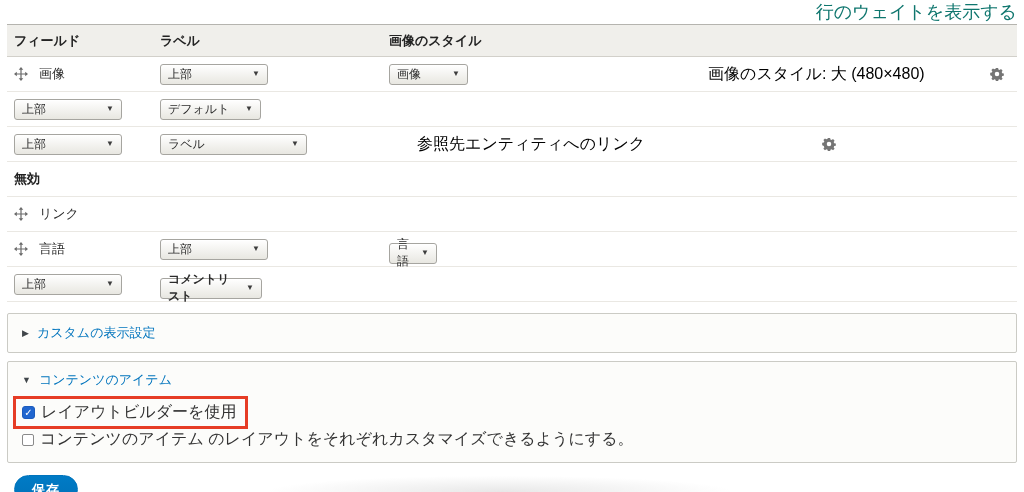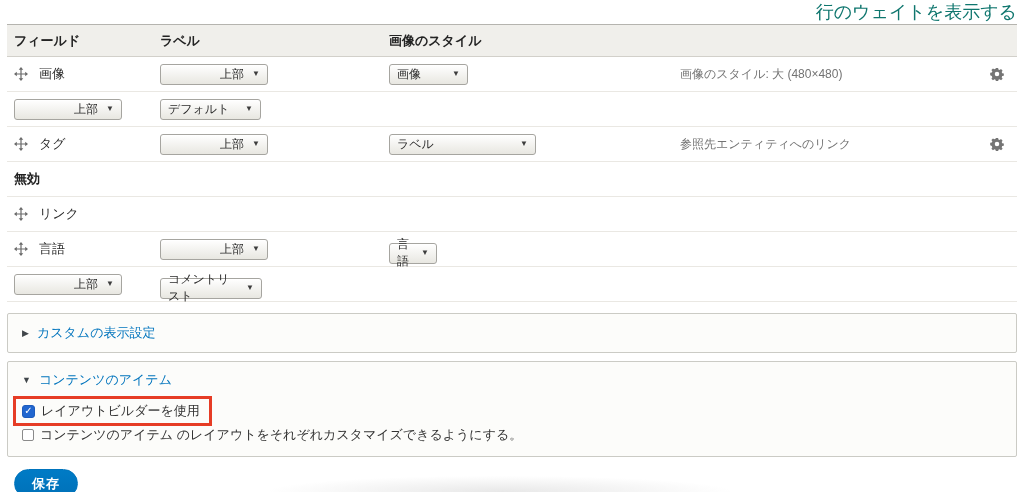--- a/index.html
+++ b/index.html
@@ -30,25 +30,25 @@
   .section-label { font-weight:bold; font-size:13px; color:#222; }
 
   .select {
     display:inline-flex; align-items:center; justify-content:space-between;
     height:21px; padding:0 7px; cursor:pointer;
     border:1px solid #a6a5a0; border-radius:3px;
     background:linear-gradient(#ffffff,#e8e7e1);
     font-size:12px; color:#2b2b2b; box-shadow:inset 0 1px 0 #fff;
   }
   .select .arrow { font-size:8px; color:#3d3d3d; margin-left:8px; line-height:1; }
-  .w-label { width:108px;justify-content:flex-end; }
+  .w-label { width:108px; }
   .w79 { width:79px; } .w101 { width:101px; } .w147 { width:147px; }
-  .w48 { width:48px; } .w102 { width:102px; }
-
-  .summary { font-size:12px; color:#737373; }
+  .w48 { width:48px; } .w102 { width:102px;font-weight:bold; }
+
+  .summary { font-size:16px; color:#000000;margin-left:28px; }
   .gearcell { display:flex; justify-content:center; }
   .gear { width:14px; height:14px; cursor:pointer; }
 
   
   .fieldset { border:1px solid #cbcbc5; border-radius:2px; background:#fcfcfa; }
   .fs1 { margin-top:11px; padding:10px 14px; }
   .fs2 { margin-top:8px; padding:9px 14px 12px; }
   .legend { display:flex; align-items:center; gap:8px; cursor:pointer; width:max-content; }
   .legend .tri { font-size:9px; color:#40464a; line-height:1; }
   .legend .ttl { color:#0074bd; font-weight:normal; font-size:13px; }
@@ -59,21 +59,21 @@
   }
   .cbrow { display:flex; align-items:center; gap:6px; cursor:pointer; }
   .cb-on {
     width:13px; height:13px; background:#2166cf; border:1px solid #1c5bbd; border-radius:3px;
     color:#fff; font-size:10px; font-weight:bold;
     display:flex; align-items:center; justify-content:center; line-height:1; flex:0 0 auto;
   }
   .cb-off {
     width:12px; height:12px; background:#fff; border:1px solid #8a8a8a; border-radius:2px; flex:0 0 auto;
   }
-  .cblabel { font-size:13px; color:#333; }
+  .cblabel { font-size:16px; color:#333; }
   .row2 { }
 
   
   .savebtn {
     margin:12px 0 0 7px; display:inline-block; padding:4.5px 17px;
     font-size:13px; font-weight:bold; color:#fff; letter-spacing:1px;
     background:linear-gradient(#007bc6,#0071b8); border:1px solid #0074bd; border-radius:20em;
     cursor:pointer; font-family:inherit;
   }
 
@@ -133,28 +133,20 @@
           </span></div>
       <div><span class="select w101">
             <span>デフォルト</span>
             <span class="arrow">▼</span>
           </span></div>
       <div></div>
         <div></div>
     </div>
 
     <div class="trow">
-      <div class="cell-field">
-        <span class="handle">
-            <svg viewBox="0 0 16 16" width="14" height="14" fill="#6b6b6b">
-              <path d="M8 0l2.6 3.2H5.4L8 0zM8 16l-2.6-3.2h5.2L8 16zM0 8l3.2-2.6v5.2L0 8zM16 8l-3.2 2.6V5.4L16 8zM7.3 2.8h1.4v4.5H13v1.4H8.7v4.5H7.3V8.7H3V7.3h4.3V2.8z"></path>
-            </svg>
-          </span>
-        <span class="fieldname">タグ</span>
-      </div>
       <div><span class="select w-label">
             <span>上部</span>
             <span class="arrow">▼</span>
           </span></div>
       <div><span class="select w147">
             <span>ラベル</span>
             <span class="arrow">▼</span>
           </span></div>
       <div class="summary">参照先エンティティへのリンク</div>
       <div class="gearcell">

